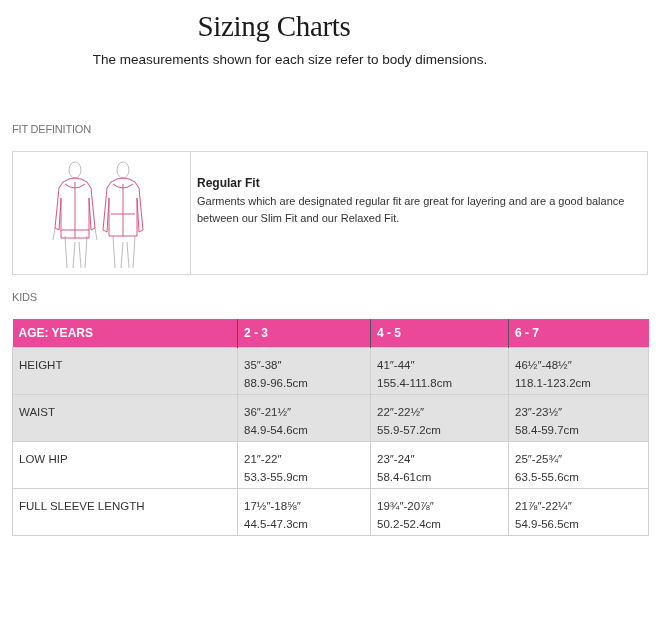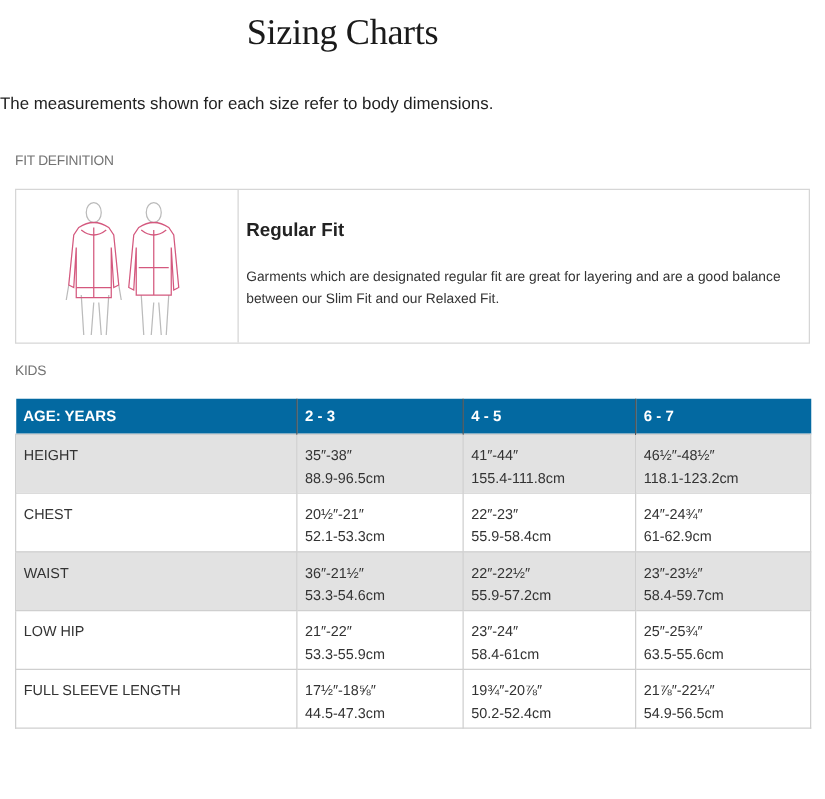--- a/index.html
+++ b/index.html
@@ -4,41 +4,41 @@
 <style>
   * { box-sizing: border-box; margin: 0; padding: 0; }
   html, body { width: 660px; height: 639px; background: #ffffff; overflow: hidden; }
   body { font-family: "Liberation Sans", sans-serif; color: #222; position: relative; }
   .title {
     position: absolute; top: 10px; left: 0; width: 548px; text-align: center;
     font-family: "Liberation Serif", "DejaVu Serif", serif; font-size: 29px; color: #1a1a1a;
     letter-spacing: -0.3px;
   }
   .subtitle {
-    position: absolute; top: 75px; left: 0; width: 580px; 
+    position: absolute; top: 52px; left: 0; width: 580px; text-align: center;
     font-size: 13.5px; color: #222;
   }
   .section-label {
     position: absolute; left: 12px; font-size: 11px; color: #737373; letter-spacing: -0.2px;
   }
   .fit-box {
     position: absolute; left: 12px; top: 151px; width: 636px; height: 124px;
     border: 1px solid #d6d6d6; display: flex; background: #fff;
   }
   .fit-illus { width: 178px; border-right: 1px solid #d6d6d6; position: relative; }
   .fit-illus svg { position: absolute; left: 38px; top: 6px; }
   .fit-text { flex: 1; padding: 24px 6px 0 6px; }
-  .fit-name { font-size: 15px; font-weight: bold; color: #222; margin-bottom: 21px; }
+  .fit-name { font-size: 12px; font-weight: bold; color: #222; margin-bottom: 3px; }
   .fit-desc { font-size: 11px; line-height: 17px; color: #333; }
   table.size {
     position: absolute; left: 12px; top: 319px; width: 636px;
     border-collapse: collapse; table-layout: fixed; font-size: 11.5px;
   }
   table.size th {
-    background: #0369a1; color: #fff; text-align: left; font-weight: bold;
+    background: #ec4899; color: #fff; text-align: left; font-weight: bold;
     height: 28px; padding: 0 6px; font-size: 12px; border-left: 1px solid #555; margin-top: 20px;
   }
   table.size th:first-child { border-left: none; }
   table.size td {
     vertical-align: top; padding: 8px 6px 0 6px; height: 47px;
     border: 1px solid #cfcfcf; color: #333; line-height: 18px; margin-top: 23px;
   }
   table.size tr.odd td { background: #e2e2e2; }
   table.size tr.even td { background: #ffffff; }
   td .cm { display: block; }
@@ -102,29 +102,23 @@
       <th>6 - 7</th>
     </tr>
   </thead>
   <tbody>
     <tr class="odd">
       <td>HEIGHT</td>
       <td><span>35″-38″</span><span class="cm">88.9-96.5cm</span></td>
       <td><span>41″-44″</span><span class="cm">155.4-111.8cm</span></td>
       <td><span>46½″-48½″</span><span class="cm">118.1-123.2cm</span></td>
     </tr>
-    <tr class="even">
-      <td>CHEST</td>
-      <td><span>20½″-21″</span><span class="cm">52.1-53.3cm</span></td>
-      <td><span>22″-23″</span><span class="cm">55.9-58.4cm</span></td>
-      <td><span>24″-24¾″</span><span class="cm">61-62.9cm</span></td>
-    </tr>
     <tr class="odd">
       <td>WAIST</td>
-      <td><span>36″-21½″</span><span class="cm">53.3-54.6cm</span></td>
+      <td><span>36″-21½″</span><span class="cm">84.9-54.6cm</span></td>
       <td><span>22″-22½″</span><span class="cm">55.9-57.2cm</span></td>
       <td><span>23″-23½″</span><span class="cm">58.4-59.7cm</span></td>
     </tr>
     <tr class="even">
       <td>LOW HIP</td>
       <td><span>21″-22″</span><span class="cm">53.3-55.9cm</span></td>
       <td><span>23″-24″</span><span class="cm">58.4-61cm</span></td>
       <td><span>25″-25¾″</span><span class="cm">63.5-55.6cm</span></td>
     </tr>
     <tr class="even">

